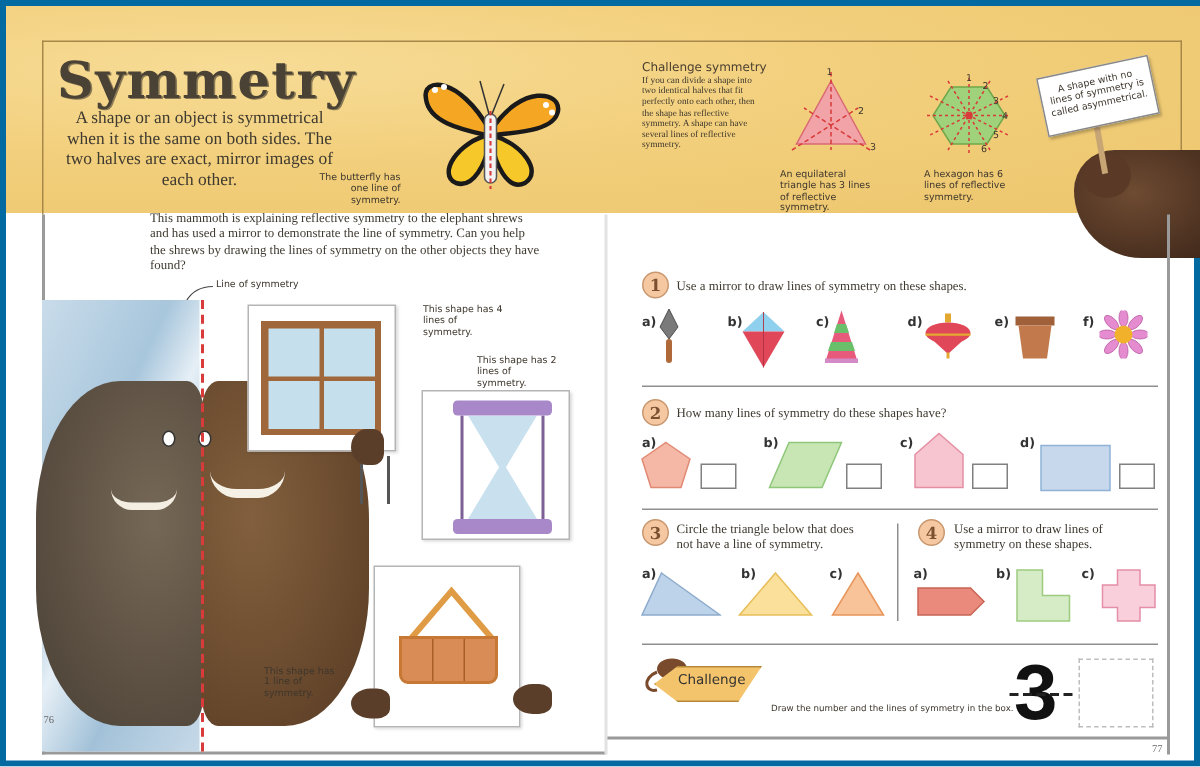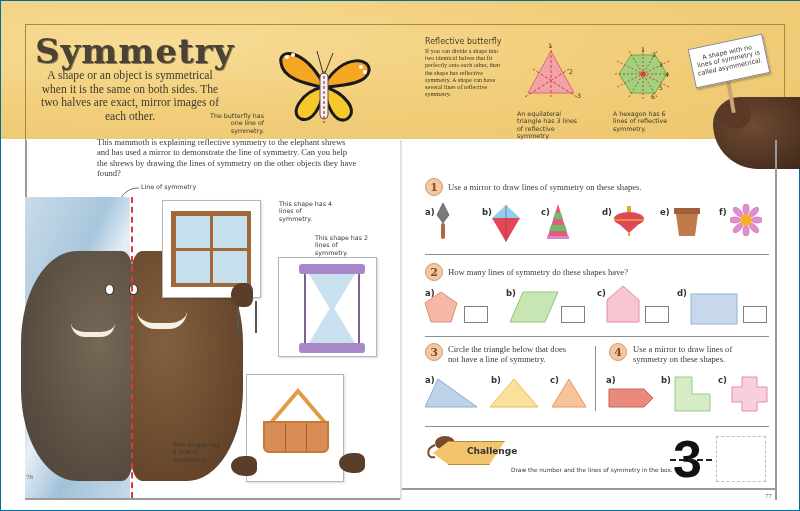--- a/index.html
+++ b/index.html
@@ -1,19 +1,19 @@
 <!DOCTYPE html>
 <html><head>
 <meta charset="utf-8">
 <style>
   * { box-sizing: border-box; margin: 0; padding: 0; }
   html, body { width: 800px; height: 511px; overflow: hidden; background: #fff; }
   body { position: relative; font-family: "Liberation Serif", serif; color: #3a3330; }
 
-  .page { position: absolute; top: 0; left: 0; width: 800px; height: 511px; background: #fff; border: 1px solid #0369a1; }
+  .page { position: absolute; top: 0; left: 0; width: 800px; height: 511px; background: #fff; border: 4px solid #0369a1; }
 
   
   .header-band {
     position: absolute; left: 0; top: 0; width: 800px; height: 138px;
     background: radial-gradient(ellipse at 20% 30%, #f7dc96 0%, #f2cf7c 45%, #edc66d 100%);
   }
   .header-frame {
     position: absolute; left: 24px; top: 23px; width: 760px; height: 116px;
     border-top: 1.5px solid #a7884a; border-left: 1.5px solid #a7884a; border-right: 1.5px solid #a7884a;
   }
@@ -136,21 +136,21 @@
       <circle cx="20" cy="12" r="2" fill="#fff"></circle>
       <circle cx="88" cy="24" r="2" fill="#fff"></circle>
       <circle cx="92" cy="29" r="2" fill="#fff"></circle>
     <rect x="47" y="30" width="8" height="46" rx="4" fill="#f2f2f2" stroke="#555"></rect>
     <line x1="51" y1="28" x2="51" y2="80" stroke="#d93a3a" stroke-dasharray="3,2" stroke-width="1.4"></line>
     <line x1="50" y1="30" x2="44" y2="8" stroke="#333"></line>
       <line x1="52" y1="30" x2="60" y2="10" stroke="#333"></line>
   </svg>
   <div class="handnote" style="left:203px;top:111px;width:60px;text-align:right">The butterfly has one line of symmetry.</div>
 
-  <div class="refl-title">Reflective butterfly</div>
+  <div class="refl-title">Challenge symmetry</div>
   <div class="refl-text">If you can divide a shape into two identical halves that fit perfectly onto each other, then the shape has reflective symmetry. A shape can have several lines of reflective symmetry.</div>
 
   <svg style="position:absolute;left:520px;top:40px" width="66" height="58">
     <polygon points="30,10 53,52 7,52" fill="#f2a3a8" stroke="#d96a73" stroke-width="1"></polygon>
     <g stroke="#d93a3a" stroke-dasharray="3,2" stroke-width="1">
       <line x1="30" y1="4" x2="30" y2="56"></line>
       <line x1="4" y1="56" x2="48" y2="28"></line>
       <line x1="56" y1="56" x2="12" y2="28"></line>
     </g>
   </svg>
@@ -352,20 +352,20 @@
     <polygon points="11,1 26,1 26,11 36,11 36,26 26,26 26,35 11,35 11,26 1,26 1,11 11,11" fill="#f9cfdb" stroke="#e48ea7"></polygon>
   </svg>
 
   <div class="hr" style="top:425px"></div>
 
   <svg style="position:absolute;left:424px;top:430px" width="34" height="32">
     <ellipse cx="20" cy="12" rx="10" ry="7" fill="#7a4a2c"></ellipse>
     <path d="M10 14 C0 18, 2 28, 10 26" stroke="#7a4a2c" fill="none" stroke-width="2"></path>
   </svg>
   <div class="challenge-diamond"></div>
-  <div style="position:absolute;left:466px;top:445px;font-family:'DejaVu Sans',sans-serif;font-weight:bold;font-size:9px;color:#333">Challenge</div>
+  <div style="position:absolute;left:448px;top:445px;font-family:'DejaVu Sans',sans-serif;font-weight:normal;font-size:9px;color:#333">Challenge</div>
   <div class="challenge-sub">Draw the number and the lines of symmetry in the box.</div>
   <div class="big-three">3</div>
   <div class="three-line"></div>
   <div class="draw-box"></div>
 
   <div class="page-num" style="left:764px;top:491px">77</div>
 </div>
 
 </body></html>

